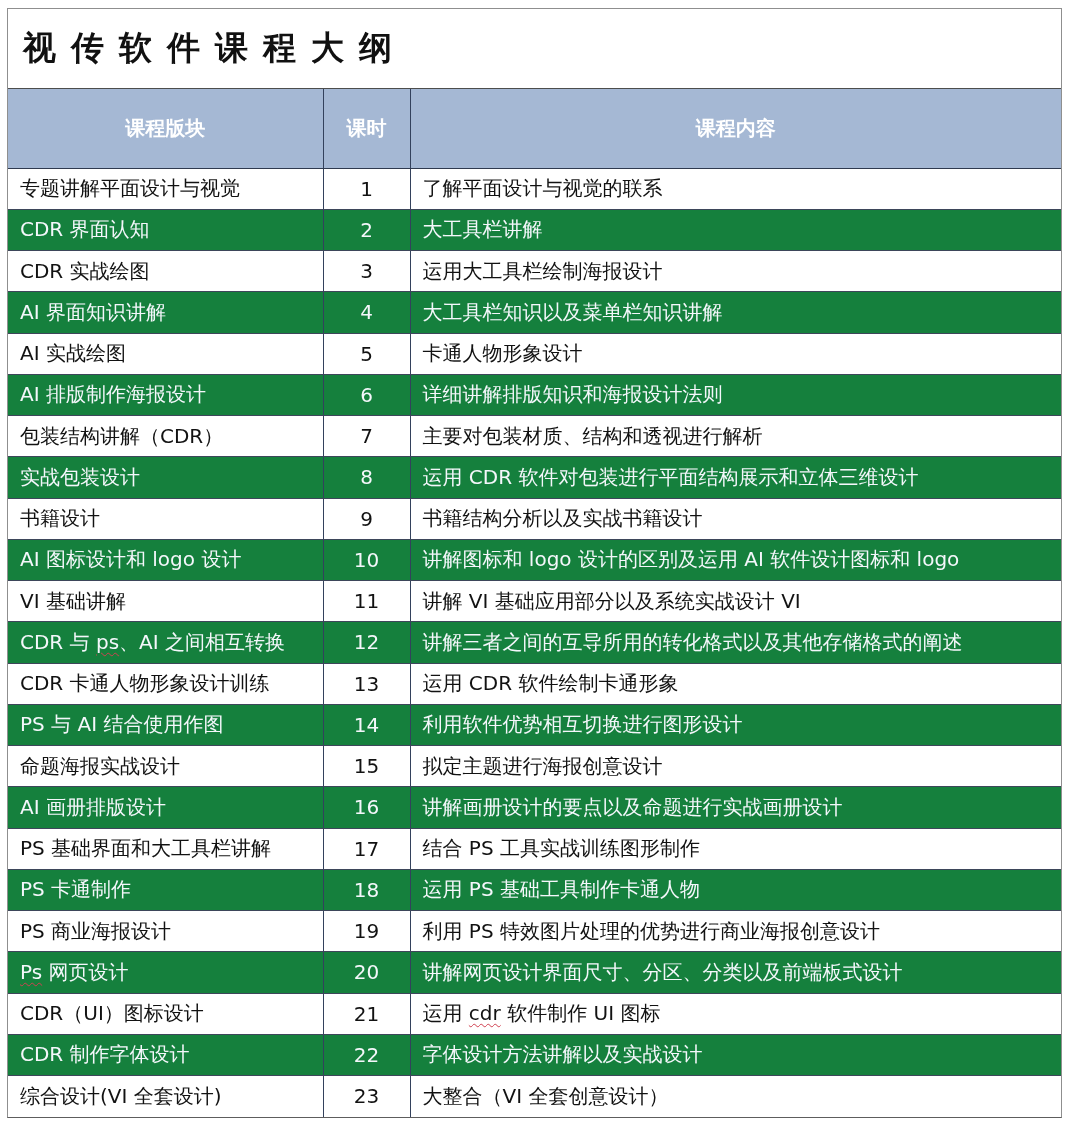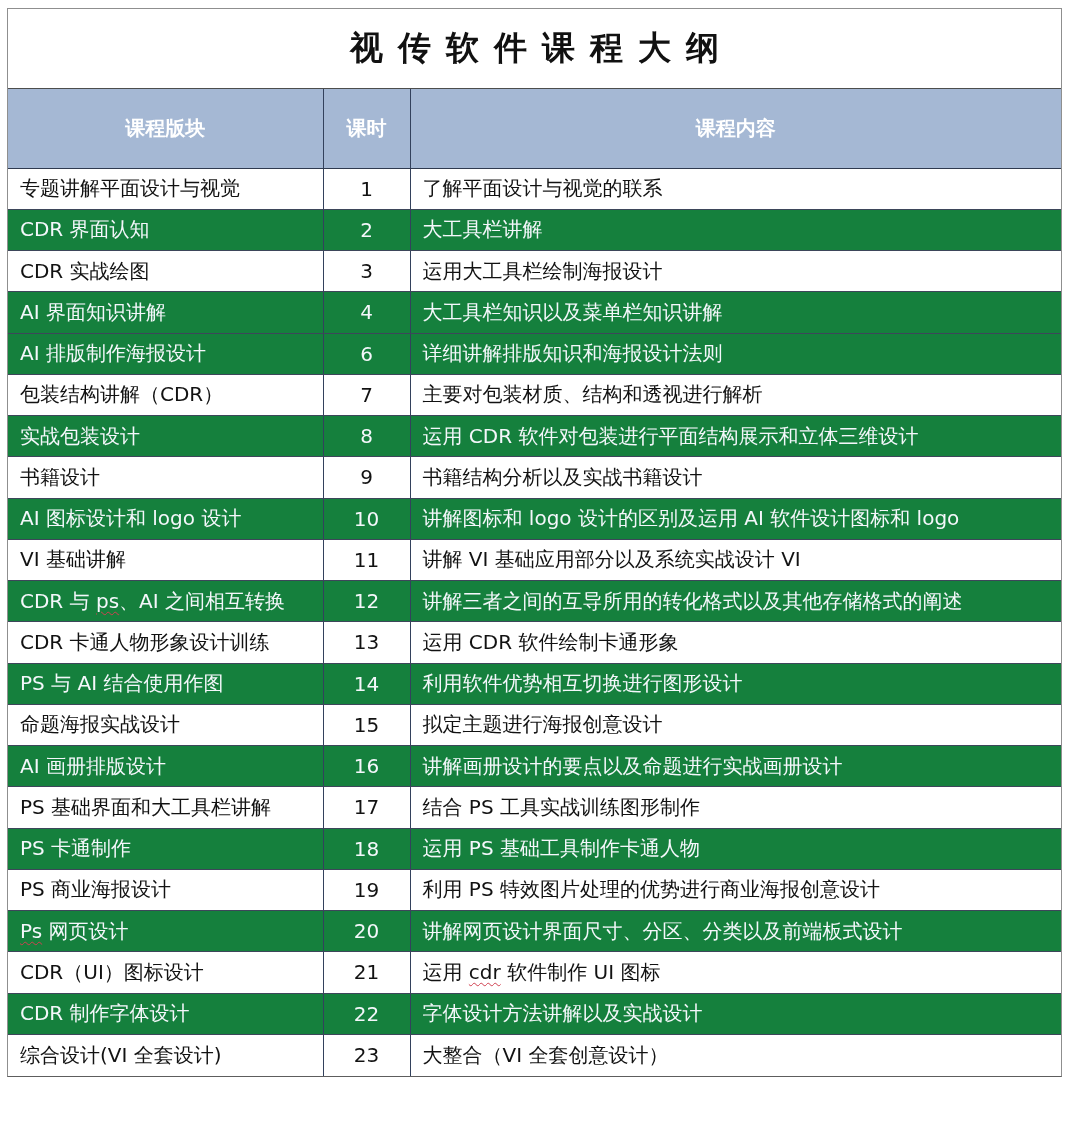--- a/index.html
+++ b/index.html
@@ -21,21 +21,21 @@
       width: 1055px;
       border: 1px solid #8f8f8f;
       border-bottom: 1.5px solid #5d5d5d;
       background: #ffffff;
       box-sizing: border-box;
     }
     .title-row {
       height: 80px;
       display: flex;
       align-items: center;
-      justify-content: center;
+      justify-content: flex-start;
       border-bottom: 1.5px solid #4d4d4d;
       box-sizing: border-box;
     }
     .title {
       font-size: 33px;
       font-weight: bold;
       letter-spacing: 15px;
       color: #111111;
       padding-left: 15px;
     }
@@ -133,20 +133,25 @@
       <tr class="plain">
         <td>CDR 实战绘图</td>
         <td class="hours">3</td>
         <td>运用大工具栏绘制海报设计</td>
       </tr>
       <tr class="shaded">
         <td>AI 界面知识讲解</td>
         <td class="hours">4</td>
         <td>大工具栏知识以及菜单栏知识讲解</td>
       </tr>
+      <tr class="plain">
+        <td>AI 实战绘图</td>
+        <td class="hours">5</td>
+        <td>卡通人物形象设计</td>
+      </tr>
       <tr class="shaded">
         <td>AI 排版制作海报设计</td>
         <td class="hours">6</td>
         <td>详细讲解排版知识和海报设计法则</td>
       </tr>
       <tr class="plain">
         <td>包装结构讲解（CDR）</td>
         <td class="hours">7</td>
         <td>主要对包装材质、结构和透视进行解析</td>
       </tr>

